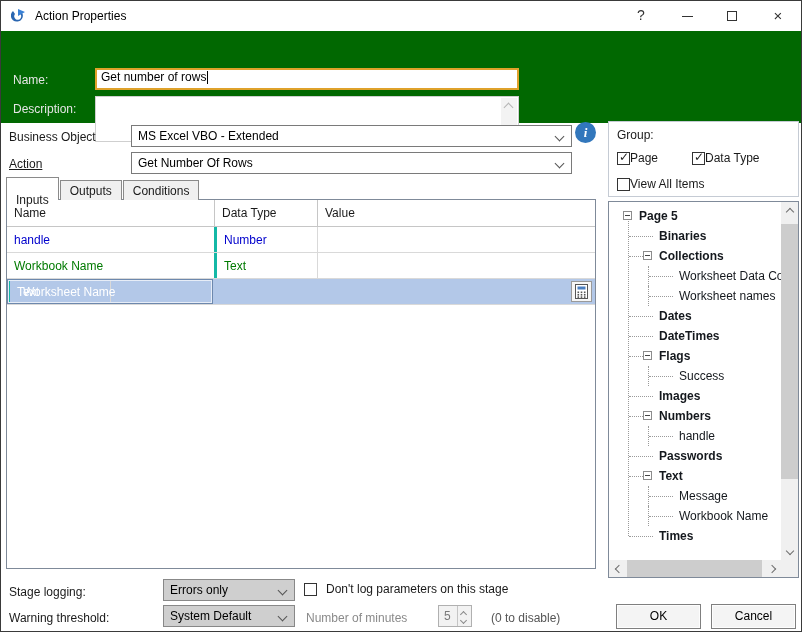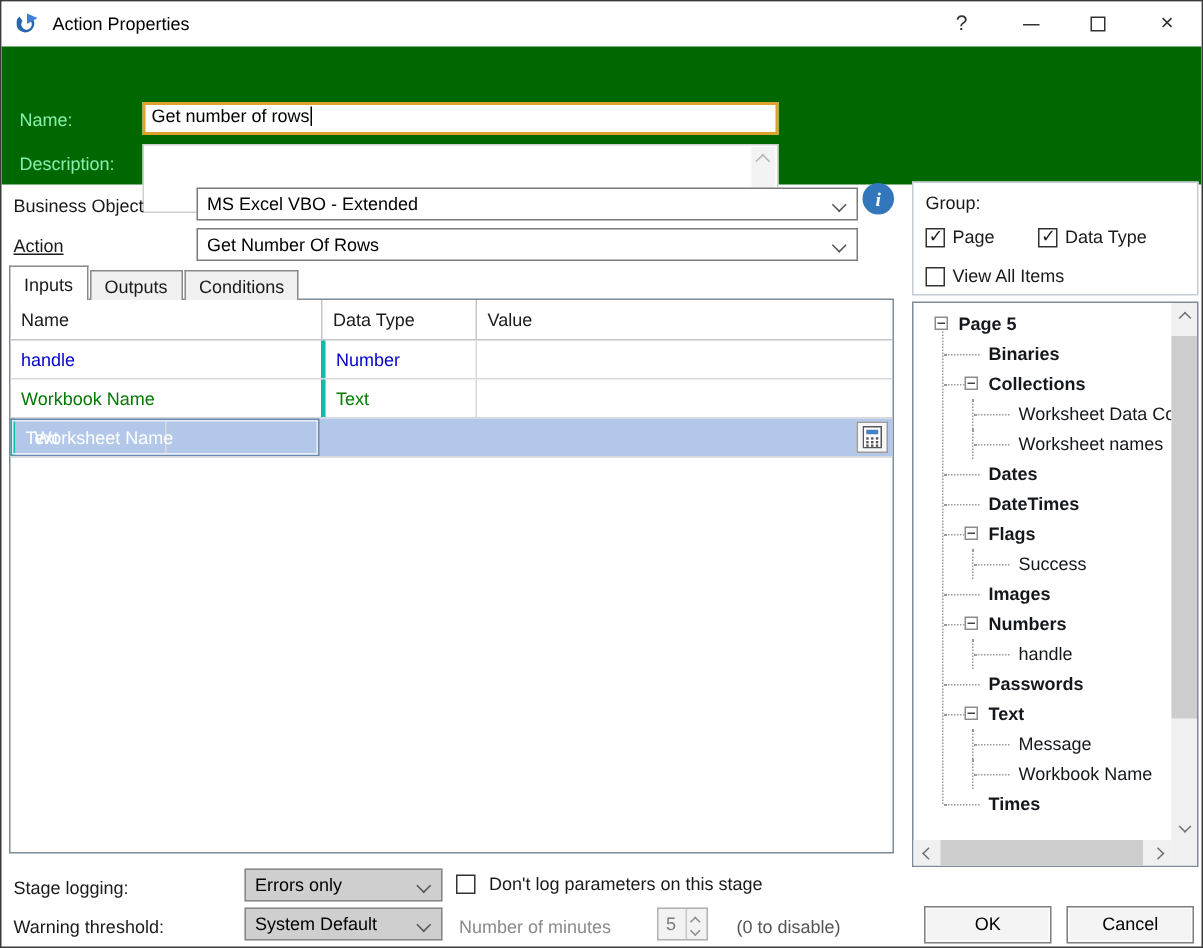--- a/index.html
+++ b/index.html
@@ -13,21 +13,21 @@
   .win-btn { position:absolute; top:0; width:46px; height:29px; text-align:center; line-height:29px; color:#333; font-size:14px; cursor:default; }
   .win-btn.help { left:617px; }
   .win-btn.min  { left:663px; }
   .win-btn.max  { left:708px; }
   .win-btn.close{ left:754px; font-size:15px; }
   .max-glyph { display:inline-block; width:10px; height:10px; border:1px solid #333; vertical-align:middle; }
   .min-glyph { display:inline-block; width:11px; height:0; border-top:1px solid #333; vertical-align:middle; }
 
   
   .green-header { position:absolute; left:0; top:30px; width:800px; height:92px; background:#016801; }
-  .gh-label { position:absolute; color:#86efac; }
+  .gh-label { position:absolute; color:#e5e5e5; }
   .name-label { left:12px; top:42px; }
   .desc-label { left:12px; top:71px; }
   .name-input { position:absolute; left:94px; top:37px; width:424px; height:22px; border:2px solid #dfa22b; background:#fff; font:12px "Liberation Sans",sans-serif; padding:0 4px; color:#000; outline:none; }
   .desc-box { position:absolute; left:94px; top:65px; width:424px; height:46px; border:1px solid #cfcfcf; background:#fff; }
   .desc-scroll { position:absolute; right:1px; top:1px; width:16px; height:42px; background:#f3f3f3; }
   .chev { display:inline-block; width:7px; height:7px; border-right:1px solid #555; border-bottom:1px solid #555; transform:rotate(45deg); }
   .chev.up { transform:rotate(225deg); }
   .chev.light { border-color:#b5b5b5; }
   .desc-scroll .chev { position:absolute; left:4px; }
   .desc-scroll .chev.up { top:6px; }
@@ -39,39 +39,39 @@
   .action-label { left:8px; top:156px;text-decoration:underline; }
   .combo { position:absolute; height:22px; border:1px solid #7a7a7a; background:#fff; line-height:20px; padding-left:6px; color:#000; }
   .combo .chev { position:absolute; right:8px; top:7px; }
   .bo-combo { left:130px; top:124px; width:441px; }
   .action-combo { left:130px; top:151px; width:441px; }
   .info-icon { position:absolute; left:574px; top:121px; width:21px; height:21px; border-radius:50%; background:#3277bc; color:#fff; text-align:center; line-height:21px; font-weight:bold; font-size:13px; font-style:italic; font-family:"Liberation Serif",serif; }
 
   
   .tabs { position:absolute; left:5px; top:176px; height:23px; display:flex; align-items:flex-end; z-index:3; }
   .tab { border:1px solid #8a8a8a; border-bottom:none; background:#f0f0f0; padding:3px 9px 3px 9px; height:20px; margin-right:1px; }
-  .tab.active { background:#fff; height:23px; padding-top:5px; }
+  .tab.active { background:#fff; height:23px; padding-top:15px; }
 
   
   .itable { position:absolute; left:5px; top:198px; width:590px; height:370px; border:1px solid #7f8a99; background:#fff; }
   .itable .hdr { position:relative; height:27px; border-bottom:1px solid #c6c6c6; display:flex; }
   .cell { padding-left:7px; display:flex; align-items:center; }
   .col-name { width:207px; }
   .col-type { width:103px; border-left:3px solid #14b8a6; }
   .col-value { flex:1; border-left:1px solid #d9d9d9; }
   .itable .hdr .col-type, .itable .hdr .col-value { border-left:1px solid #c6c6c6; }
   .irow { position:relative; height:26px; display:flex; border-bottom:1px solid #d9d9d9; }
   .irow.selected { background:#b3c8e8; color:#fff; }
   .irow.selected .focus-cell { position:absolute; left:1px; top:1px; width:204px; bottom:1px; border:1px solid #e7edf7; box-shadow:0 0 0 1px #6d88ad; display:flex; align-items:center; padding-left:14px; }
   .calc-btn { position:absolute; right:3px; top:2px; width:21px; height:21px; background:#f6f6f6; border:1px solid #9a9a9a; display:flex; align-items:center; justify-content:center; }
 
   
   .group-box { position:absolute; left:607px; top:120px; width:191px; height:76px; border:1px solid #c5cbd4; background:#fff; }
   .group-label { position:absolute; left:8px; top:6px; }
-  .cb-item { position:absolute; display:flex; align-items:center; gap:5px; }
+  .cb-item { position:absolute; display:flex; align-items:center; }
   .cb-box { width:13px; height:13px; border:1px solid #333; background:#fff; position:relative; flex:none; }
   .cb-box.checked::after { content:"✓"; position:absolute; left:1px; top:-3px; font-size:12px; color:#222; }
   .cb-page { left:8px; top:29px; }
   .cb-dtype { left:83px; top:29px; }
   .cb-viewall { left:8px; top:55px; }
 
   .tree-panel { position:absolute; left:607px; top:200px; width:191px; height:377px; border:1px solid #7f8a99; background:#fff; }
   .tree-content { position:absolute; left:0; top:0; right:17px; bottom:17px; overflow:hidden; padding-top:4px; }
   .tree-guide { position:absolute; left:19px; top:14px; height:320px; border-left:1px dotted #9a9a9a; }
   .tree-row { position:relative; height:20px; }

